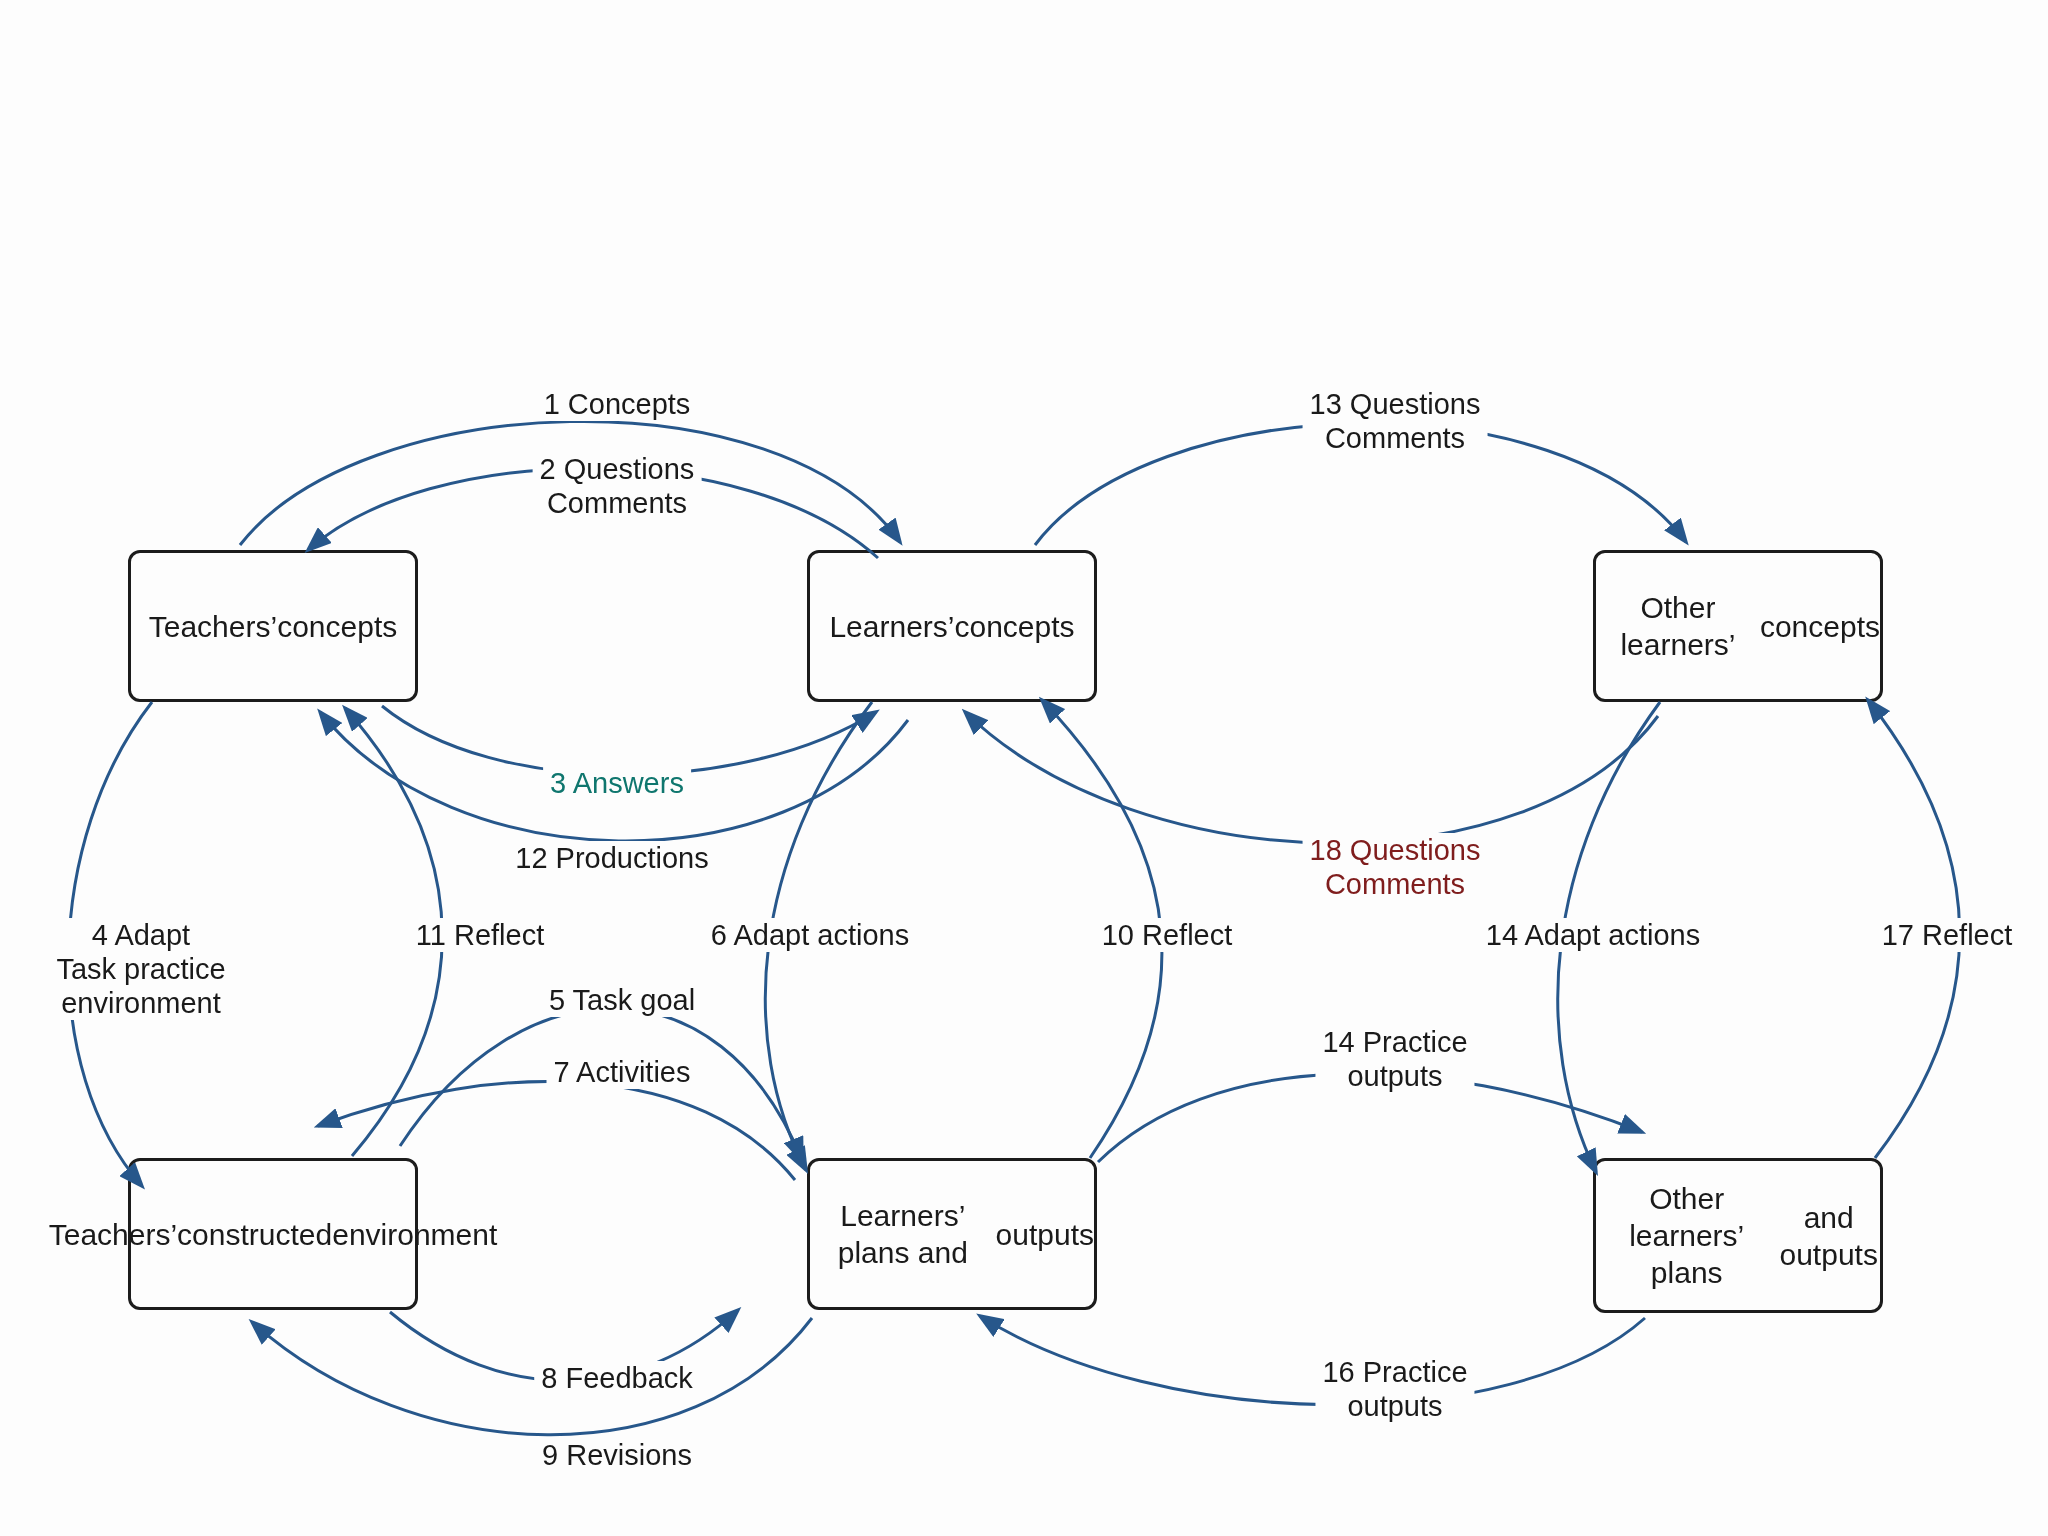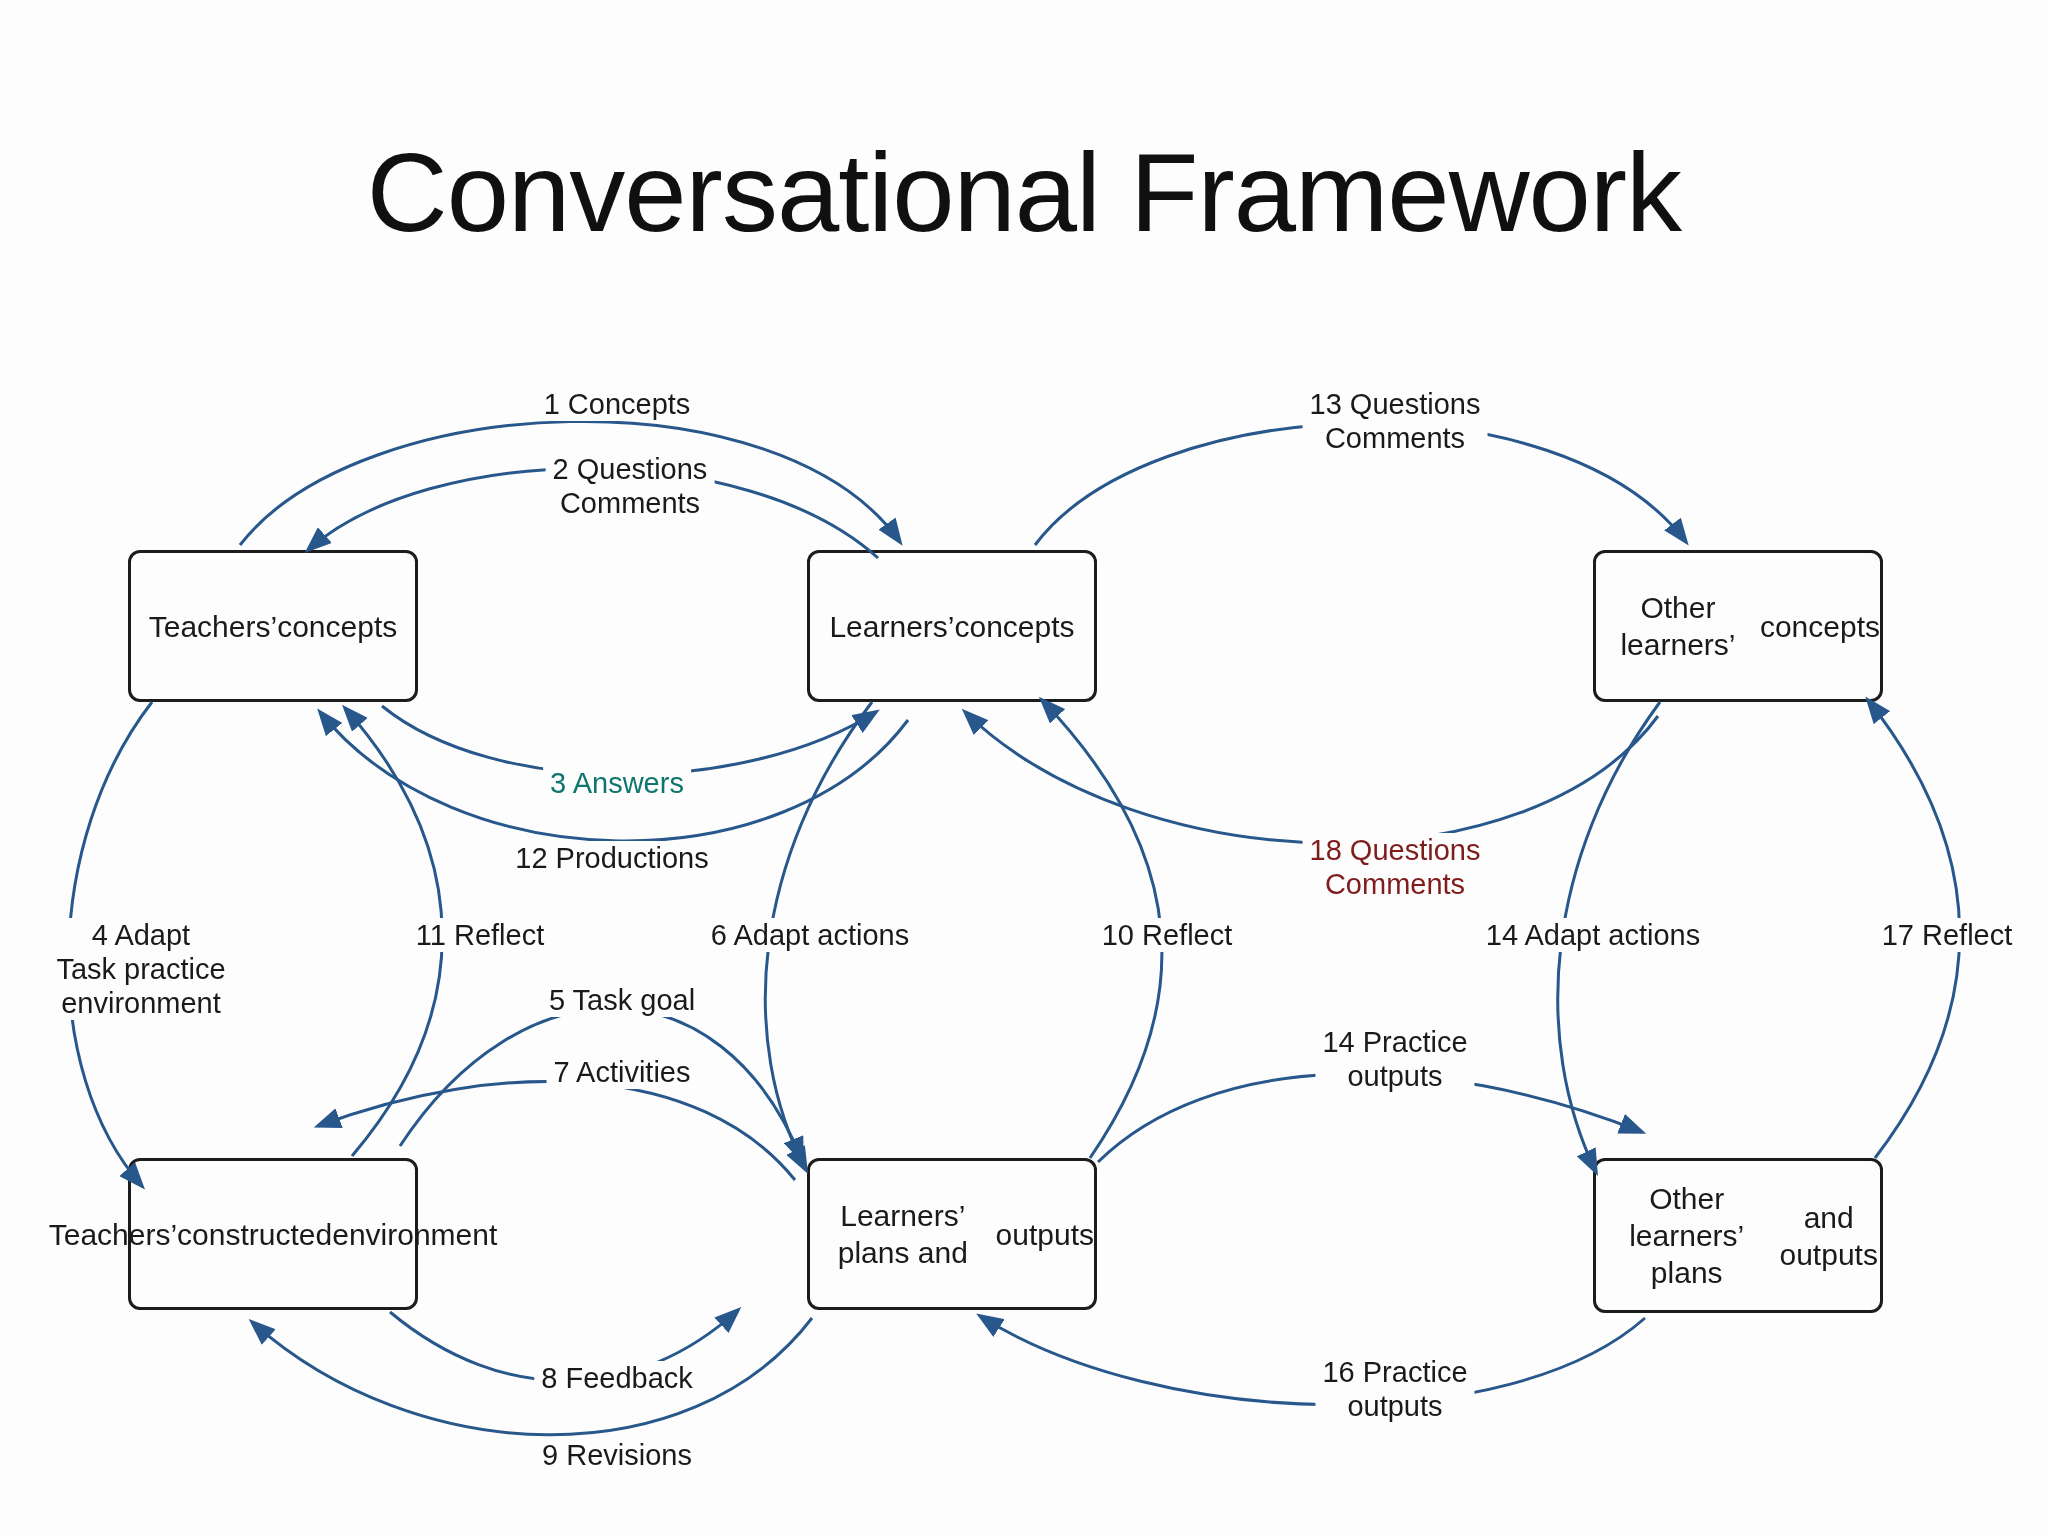--- a/index.html
+++ b/index.html
@@ -20,21 +20,20 @@
   .flow-label{
     position:absolute; transform:translateX(-50%);
     text-align:center; font-size:29px; line-height:34px; color:#1a1a1a;
     background:#fdfdfd; padding:0 7px; white-space:nowrap;
   }
 </style>
 </head>
 <body>
 
 <div class="stage" style="background: rgb(253, 253, 253);">
-  <h1 class="slide-title">Conversational Framework</h1>
 
   <div id="boxes">
       <div class="node-box" style="left: 128px; top: 550px; width: 290px; height: 152px; border-color: rgb(28, 28, 28);">
         <div>Teachers’</div>
         <div>concepts</div>
       </div>
       <div class="node-box" style="left: 807px; top: 550px; width: 290px; height: 152px; border-color: rgb(28, 28, 28);">
         <div>Learners’</div>
         <div>concepts</div>
       </div>
@@ -82,21 +81,21 @@
         <path d="M 812 1318 C 690 1478, 415 1468, 252 1322" marker-end="url(#arrowhead)"></path>
         <path d="M 1098 1162 C 1210 1052, 1430 1048, 1642 1132" marker-end="url(#arrowhead)"></path>
         <path d="M 1645 1318 C 1510 1438, 1160 1430, 980 1316" marker-end="url(#arrowhead)"></path>
       </g>
   </svg>
 
   <div id="labels">
       <div class="flow-label" style="left: 617px; top: 387px; background: rgb(253, 253, 253); color: rgb(26, 26, 26);">
         <div>1 Concepts</div>
       </div>
-      <div class="flow-label" style="left: 617px; top: 452px; background: rgb(253, 253, 253); color: rgb(26, 26, 26); margin-left: 13px;">
+      <div class="flow-label" style="left: 617px; top: 452px; background: rgb(253, 253, 253); color: rgb(26, 26, 26);">
         <div>2 Questions</div>
         <div>Comments</div>
       </div>
       <div class="flow-label" style="left: 1395px; top: 387px; background: rgb(253, 253, 253); color: rgb(26, 26, 26);">
         <div>13 Questions</div>
         <div>Comments</div>
       </div>
       <div class="flow-label" style="left: 617px; top: 766px; background: rgb(253, 253, 253); color: #0f766e;">
         <div>3 Answers</div>
       </div>

